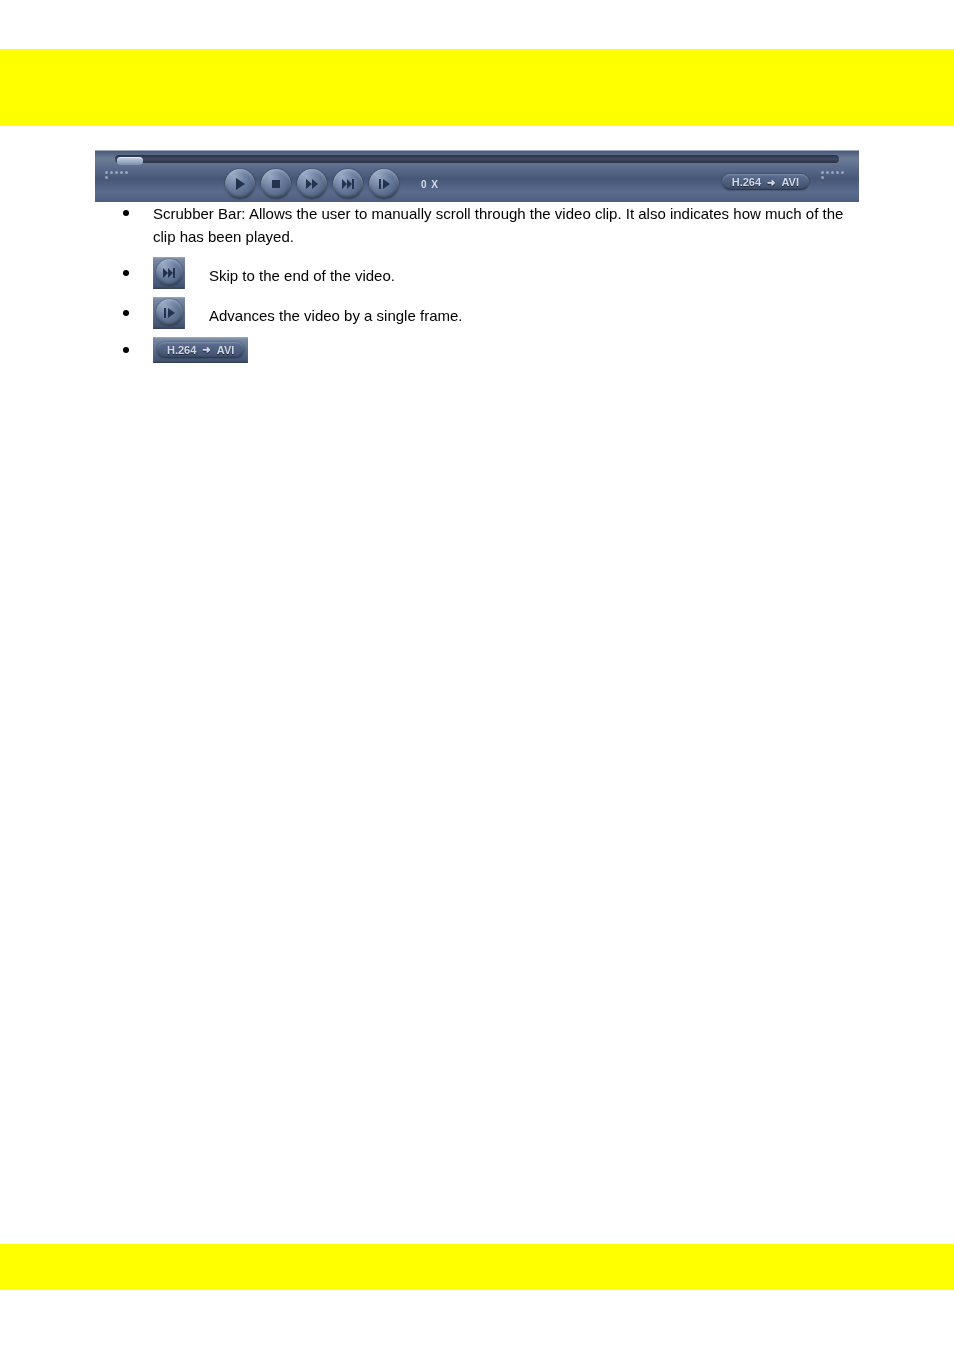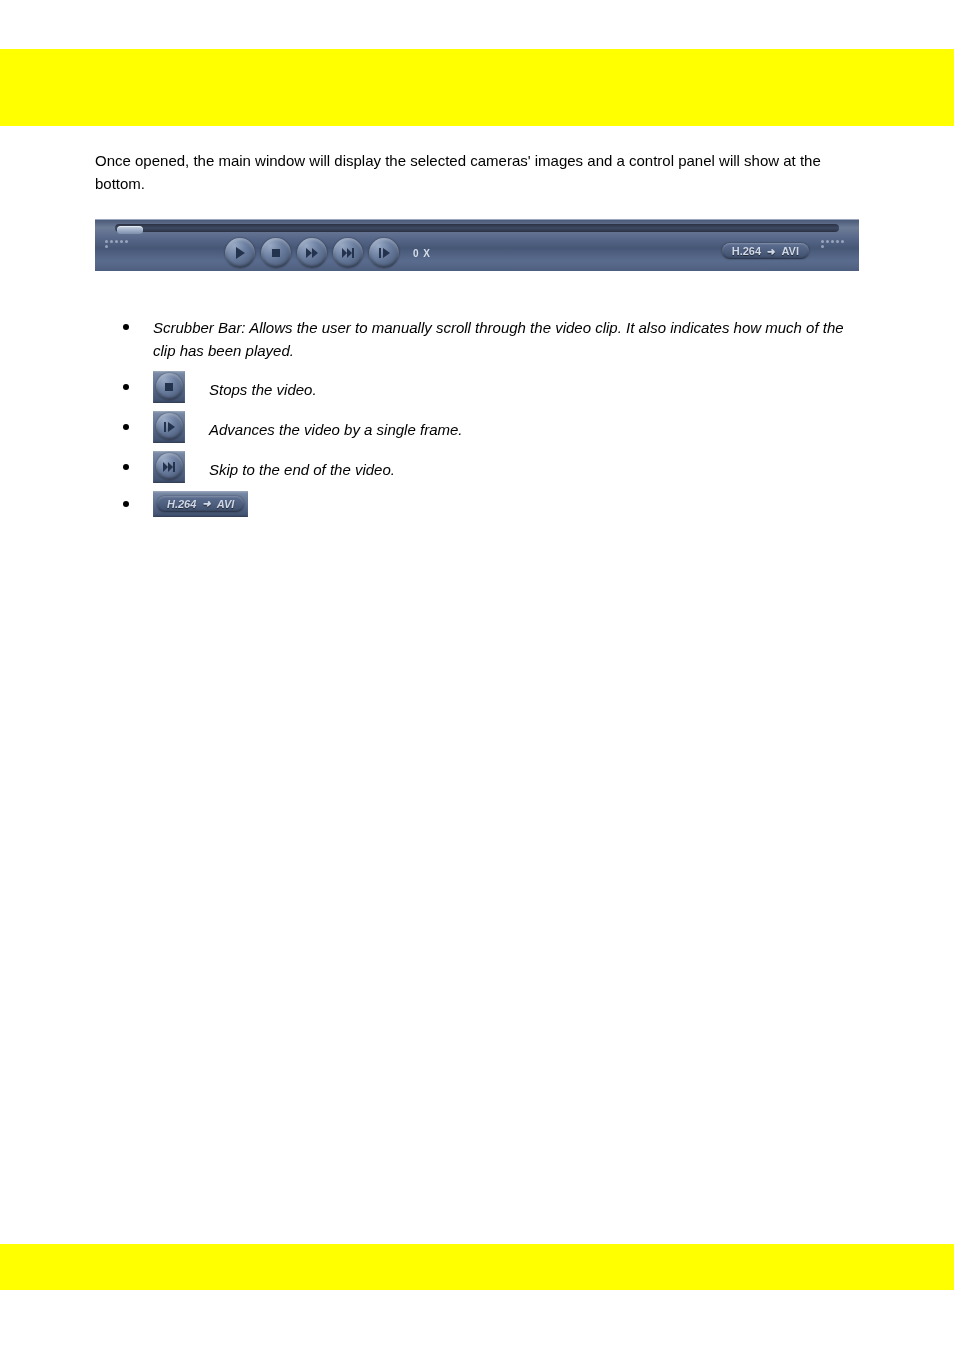--- a/index.html
+++ b/index.html
@@ -31,21 +31,21 @@
     position: absolute; left: 130px; top: 18px; display: flex; gap: 6px; align-items: center;
   }
   .pbtn {
     width: 30px; height: 30px; border-radius: 50%;
     background: radial-gradient(circle at 30% 25%, #98a9c4 0%, #6b7e9f 40%, #3f4f6d 100%);
     box-shadow: inset 0 2px 3px rgba(255,255,255,.3), inset 0 -2px 3px rgba(0,0,0,.4), 0 0 2px rgba(0,0,0,.5);
     display: flex; align-items: center; justify-content: center;
   }
   .pbtn svg { width: 14px; height: 14px; }
   .speed-indicator {
-    color: #d7dde9; font-size: 10px; font-weight: bold; margin-left: 8px; letter-spacing: 1px;
+    color: #d7dde9; font-size: 10px; font-weight: bold; margin-left: 16px; letter-spacing: 1px;
   }
   .codec-badge-bar {
     position: absolute; right: 50px; top: 21px;
   }
   .codec-badge {
     display: inline-flex; align-items: center; gap: 6px;
     padding: 2px 10px; border-radius: 12px;
     background: linear-gradient(to bottom, #5d6f91 0%, #3f4f6d 100%);
     box-shadow: inset 0 1px 2px rgba(255,255,255,.25), inset 0 -1px 2px rgba(0,0,0,.4), 0 0 2px rgba(0,0,0,.5);
     color: #d0d8e8; font-size: 11px; font-weight: bold; text-shadow: 0 1px 1px rgba(0,0,0,.6);
@@ -53,21 +53,21 @@
   .codec-badge .arrow { font-size: 10px; }
   .decor-left, .decor-right {
     position: absolute; top: 20px; width: 24px; height: 24px;
     display: flex; flex-wrap: wrap; gap: 2px; align-content: flex-start;
   }
   .decor-left { left: 10px; }
   .decor-right { right: 14px; }
   .dot { width: 3px; height: 3px; background: #b8c2d6; border-radius: 50%; opacity: .7; }
 
   
-  .bullets { margin-top: 45px; margin-left: 28px; font-style: italic; }
+  .bullets { margin-left: 28px; }
   .bullet-row { display: flex; align-items: flex-start; gap: 24px; margin-bottom: 8px; }
   .bmarker { width: 6px; height: 6px; background: #000; border-radius: 50%; margin-top: 8px; flex: none; }
   .btext { font-size: 15px; line-height: 1.55; }
   .multiline .btext { padding-top: 0; }
   .with-icon .btext { padding-top: 6px; }
 
   
   .inline-icon {
     width: 32px; height: 32px; flex: none;
     background: linear-gradient(to bottom, #7d8faa 0%, #5a6d8f 50%, #3f4f6d 100%);
@@ -86,21 +86,20 @@
   .with-icon .bmarker { margin-top: 0; }
 </style>
 </head>
 <body>
 <div class="page">
 
 <div class="header-bar"></div>
 
 <div class="content">
 
-  <p class="intro">Once opened, the main window will display the selected cameras' images and a control panel will show at the bottom.</p>
 
   <div class="player-bar">
     <div class="player-track">
       <div class="player-scrubber"></div>
     </div>
     <div class="decor-left">
       <span class="dot"></span>
           <span class="dot"></span>
           <span class="dot"></span>
           <span class="dot"></span>
@@ -155,61 +154,50 @@
   </div>
 
   <div class="bullets">
 
     <div class="bullet-row multiline">
       <div class="bmarker"></div>
       <div class="btext">Scrubber Bar: Allows the user to manually scroll through the video clip. It also indicates how much of the clip has been played.</div>
     </div>
 
 
+
+
     <div class="bullet-row with-icon">
       <div class="bmarker"></div>
       <div class="inline-icon">
         <div class="pbtn">
               <svg viewBox="0 0 14 14">
-                <rect x="3" y="3" width="8" height="8" fill="#23324d"></rect>
+                <path d="M1 2 L6 7 L1 12 Z M6 2 L11 7 L6 12 Z" fill="#23324d"></path>
+                <rect x="11" y="2" width="2" height="10" fill="#23324d"></rect>
               </svg>
             </div>
       </div>
-      <div class="btext">Stops the video.</div>
-    </div>
-
+      <div class="btext">Skip to the end of the video.</div>
+    </div>
 
     <div class="bullet-row with-icon">
       <div class="bmarker"></div>
       <div class="inline-icon">
         <div class="pbtn">
               <svg viewBox="0 0 14 14">
                 <rect x="2" y="2" width="2" height="10" fill="#23324d"></rect>
                 <path d="M6 2 L13 7 L6 12 Z" fill="#23324d"></path>
               </svg>
             </div>
       </div>
       <div class="btext">Advances the video by a single frame.</div>
     </div>
 
     <div class="bullet-row with-icon">
       <div class="bmarker"></div>
-      <div class="inline-icon">
-        <div class="pbtn">
-              <svg viewBox="0 0 14 14">
-                <path d="M1 2 L6 7 L1 12 Z M6 2 L11 7 L6 12 Z" fill="#23324d"></path>
-                <rect x="11" y="2" width="2" height="10" fill="#23324d"></rect>
-              </svg>
-            </div>
-      </div>
-      <div class="btext">Skip to the end of the video.</div>
-    </div>
-
-    <div class="bullet-row with-icon">
-      <div class="bmarker"></div>
       <div class="inline-codec">
         <span class="codec-badge">
           <span>H.264</span>
           <span class="arrow">➜</span>
           <span>AVI</span>
         </span>
       </div>
     </div>
 
   </div>

